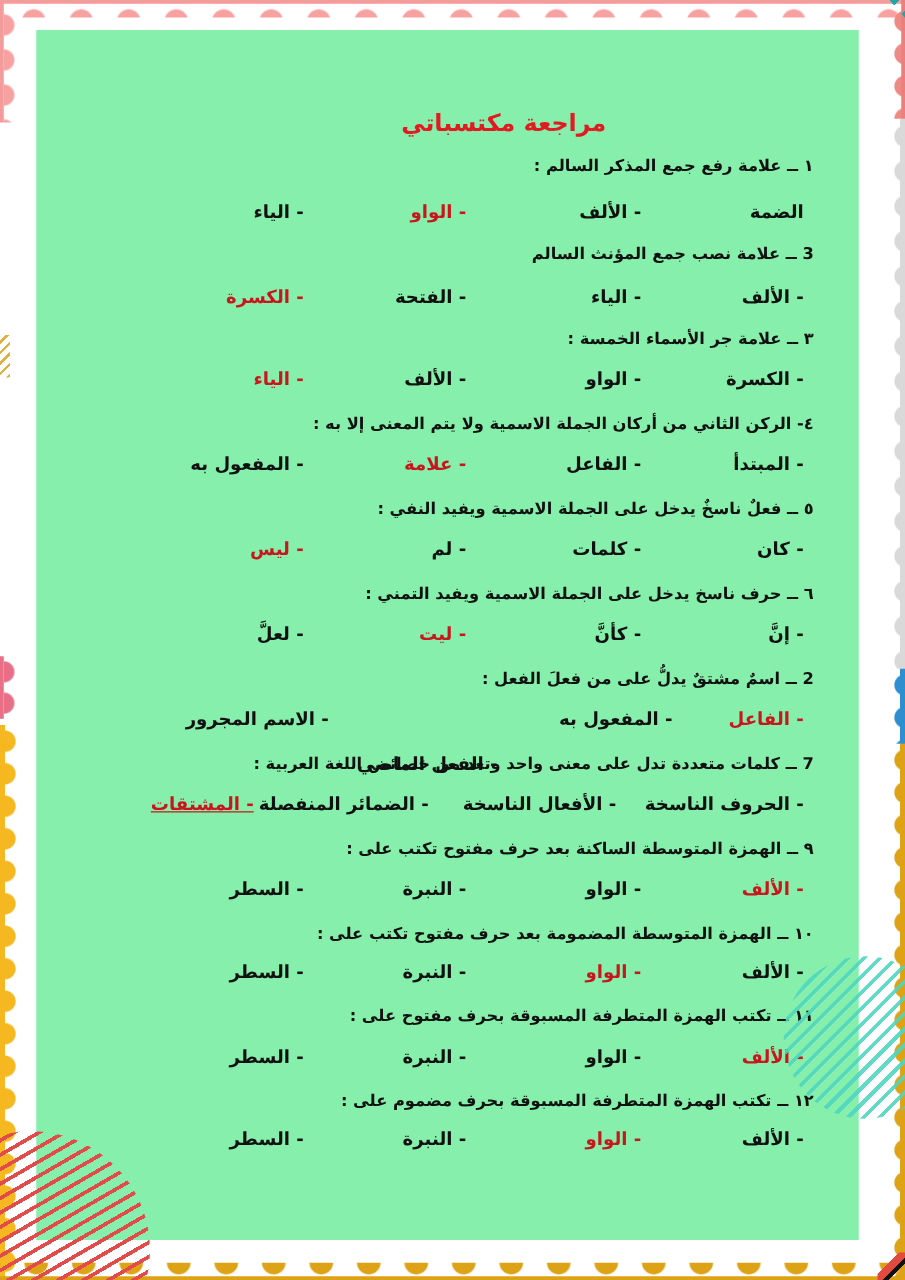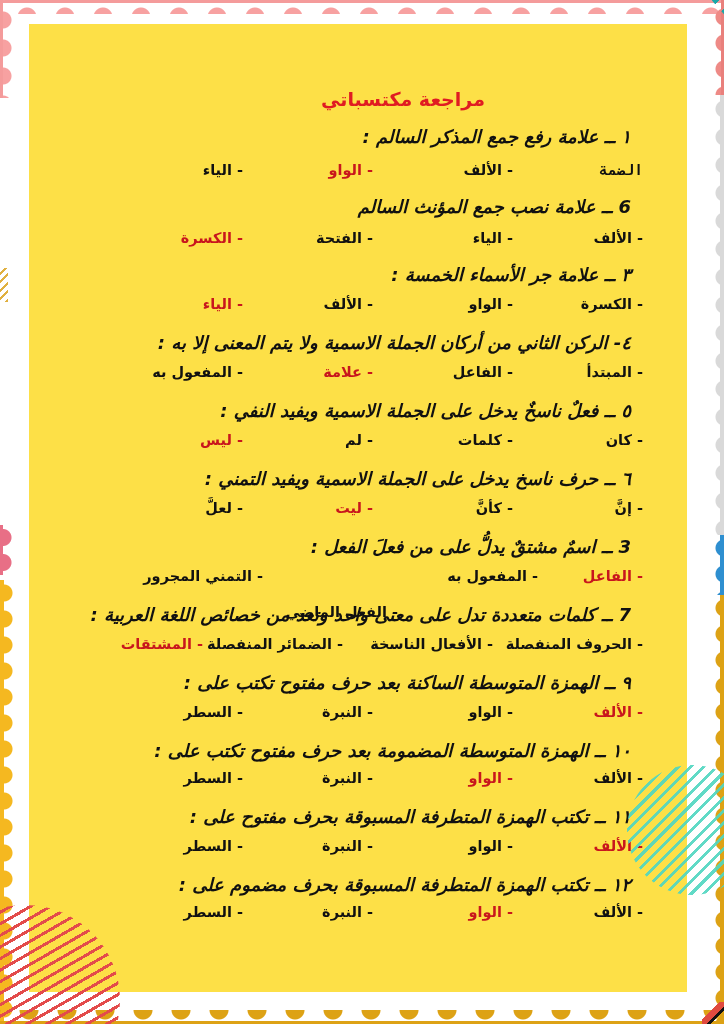--- a/index.html
+++ b/index.html
@@ -86,38 +86,38 @@
     background: repeating-linear-gradient(135deg, #e0b040 0 2px, transparent 2px 6px);
   }
   .stripes-black-corner {
     right: 0; bottom: 0; width: 22px; height: 22px; border-radius: 0;
     background: linear-gradient(135deg, transparent 40%, #e04a3f 40% 60%, #111 60% 70%, transparent 70%);
   }
 
   
   .page {
     position: absolute; left: 29px; top: 24px; width: 658px; height: 968px;
-    background: #fde047;
+    background: #86efac;
   }
   .content {
     position: absolute; left: 0; top: 0; width: 100%; height: 100%;
     direction: rtl;
     font-family: "DejaVu Sans", sans-serif;
     font-weight: bold;
     color: #111;
   }
   .title {
     position: absolute; top: 64px; left: 0; right: 0;
     text-align: center;
     font-size: 19px; color: #e01b22;
     padding-left: 90px;
   }
   .q {
-    position: absolute; right: 56px;
-    font-size: 18px; white-space: nowrap; font-style: italic;
+    position: absolute; right: 36px;
+    font-size: 13px; white-space: nowrap;
   }
   .opts {
     position: absolute; right: 44px; left: 40px; height: 22px;
     font-size: 14.5px;
   }
   .opt {
     position: absolute; white-space: nowrap;
   }
   .opt.correct { color: #c8161d; }
 </style>
@@ -133,26 +133,26 @@
 <div class="edge edge-right-blue"></div>
 <div class="edge edge-right-bottom"></div>
 <div class="edge edge-bottom"></div>
 
 <div class="page">
   <div class="content">
     <div class="title">مراجعة مكتسباتي</div>
     <div id="qlist">
         <div class="q" style="top: 102px;">١ ــ علامة رفع جمع المذكر السالم :</div>
         <div class="opts" style="top: 138px;">
-          <span class="opt" style="right: 0px; font-family: Liberation Mono, monospace;">الضمة</span>
+          <span class="opt" style="right: 0px;">الضمة</span>
           <span class="opt" style="right: 130px;">- الألف</span>
           <span class="opt correct" style="right: 270px;">- الواو</span>
           <span class="opt" style="right: 400px;">- الياء</span>
         </div>
-        <div class="q" style="top: 172px;">6 ــ علامة نصب جمع المؤنث السالم</div>
+        <div class="q" style="top: 172px;">3 ــ علامة نصب جمع المؤنث السالم</div>
         <div class="opts" style="top: 206px;">
           <span class="opt" style="right: 0px;">- الألف</span>
           <span class="opt" style="right: 130px;">- الياء</span>
           <span class="opt" style="right: 270px;">- الفتحة</span>
           <span class="opt correct" style="right: 400px;">- الكسرة</span>
         </div>
         <div class="q" style="top: 240px;">٣ ــ علامة جر الأسماء الخمسة :</div>
         <div class="opts" style="top: 272px;">
           <span class="opt" style="right: 0px;">- الكسرة</span>
           <span class="opt" style="right: 130px;">- الواو</span>
@@ -173,33 +173,33 @@
           <span class="opt" style="right: 270px;">- لم</span>
           <span class="opt correct" style="right: 400px;">- ليس</span>
         </div>
         <div class="q" style="top: 444px; margin-left: 41px;">٦ ــ حرف ناسخ يدخل على الجملة الاسمية ويفيد التمني :</div>
         <div class="opts" style="top: 476px;">
           <span class="opt" style="right: 0px;">- إنَّ</span>
           <span class="opt" style="right: 130px;">- كأنَّ</span>
           <span class="opt correct" style="right: 270px;">- ليت</span>
           <span class="opt" style="right: 400px;">- لعلَّ</span>
         </div>
-        <div class="q" style="top: 512px;">3 ــ اسمٌ مشتقٌ يدلُّ على من فعلَ الفعل :</div>
+        <div class="q" style="top: 512px;">2 ــ اسمٌ مشتقٌ يدلُّ على من فعلَ الفعل :</div>
         <div class="opts" style="top: 544px;">
           <span class="opt correct" style="right: 0px;">- الفاعل</span>
           <span class="opt" style="right: 105px;">- المفعول به</span>
           <span class="opt" style="right: 245px; margin-top: 36px;">- الفعل الماضي</span>
-          <span class="opt" style="right: 380px;">- التمني المجرور</span>
+          <span class="opt" style="right: 380px;">- الاسم المجرور</span>
         </div>
         <div class="q" style="top: 580px;">7 ــ كلمات متعددة تدل على معنى واحد وتعد من خصائص اللغة العربية :</div>
         <div class="opts" style="top: 612px;">
-          <span class="opt" style="right: 0px;">- الحروف المنفصلة</span>
+          <span class="opt" style="right: 0px;">- الحروف الناسخة</span>
           <span class="opt" style="right: 150px;">- الأفعال الناسخة</span>
           <span class="opt" style="right: 300px;">- الضمائر المنفصلة</span>
-          <span class="opt correct" style="right: 440px;">- المشتقات</span>
+          <span class="opt correct" style="right: 440px; text-decoration: underline;">- المشتقات</span>
         </div>
         <div class="q" style="top: 648px;">٩ ــ الهمزة المتوسطة الساكنة بعد حرف مفتوح تكتب على :</div>
         <div class="opts" style="top: 680px;">
           <span class="opt correct" style="right: 0px;">- الألف</span>
           <span class="opt" style="right: 130px;">- الواو</span>
           <span class="opt" style="right: 270px;">- النبرة</span>
           <span class="opt" style="right: 400px;">- السطر</span>
         </div>
         <div class="q" style="top: 716px; text-align: center;">١٠ ــ الهمزة المتوسطة المضمومة بعد حرف مفتوح تكتب على :</div>
         <div class="opts" style="top: 746px;">

